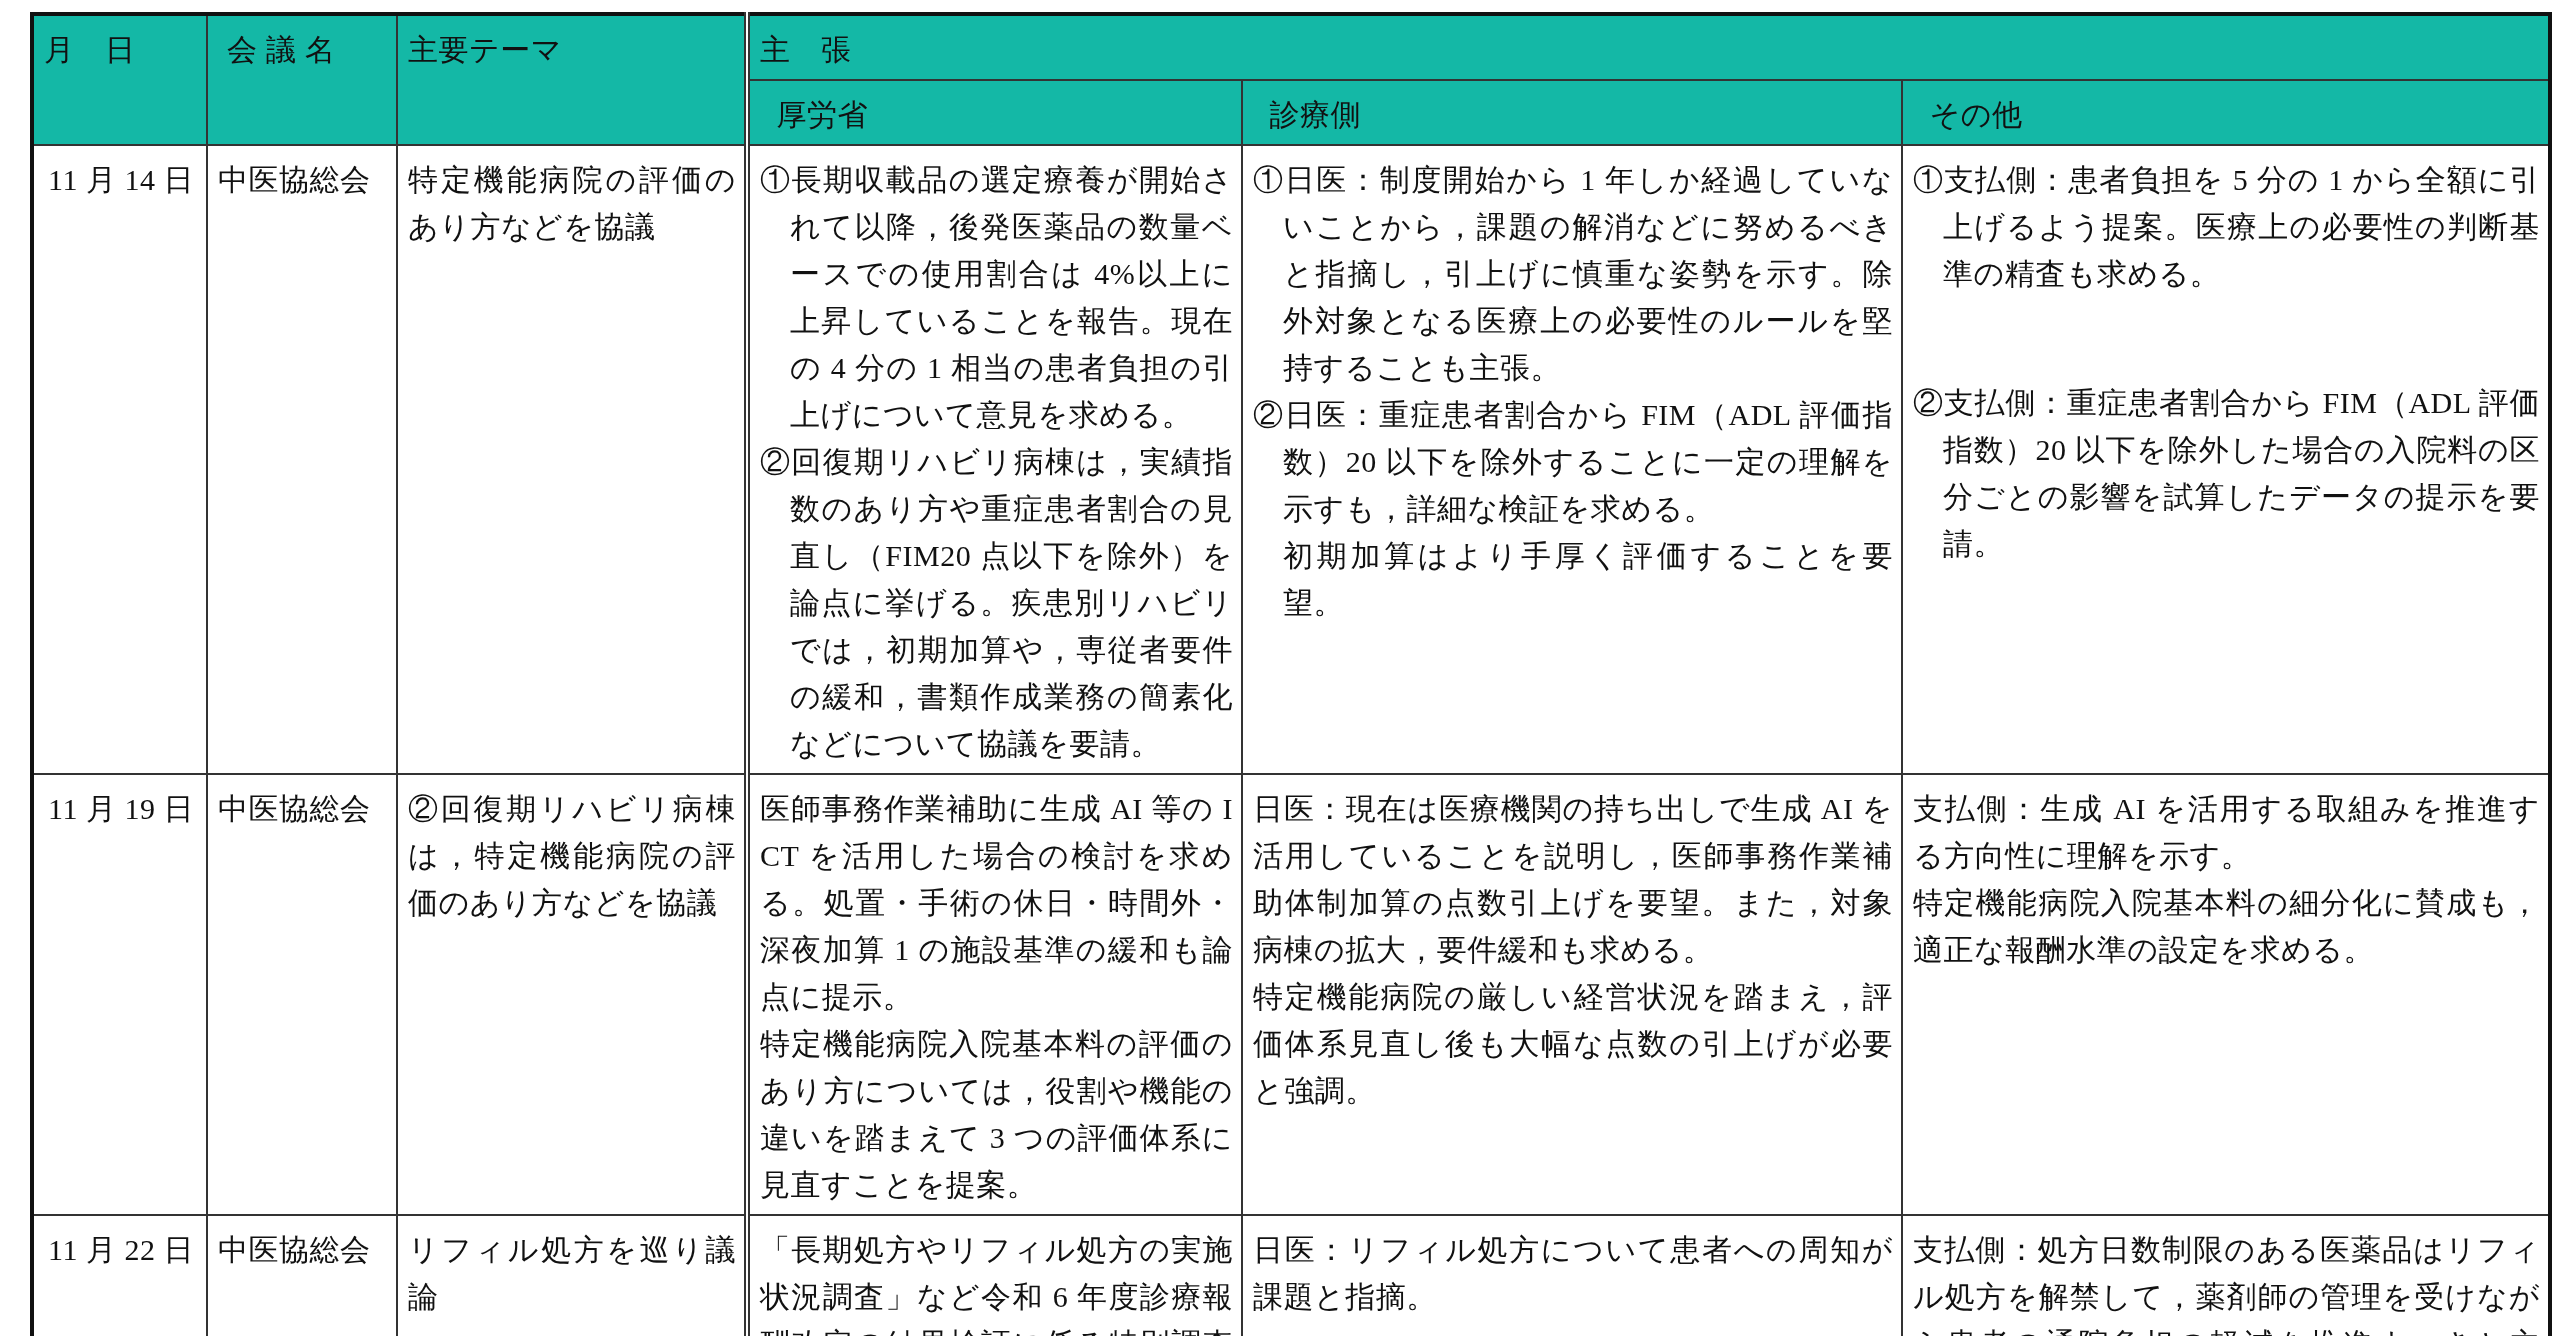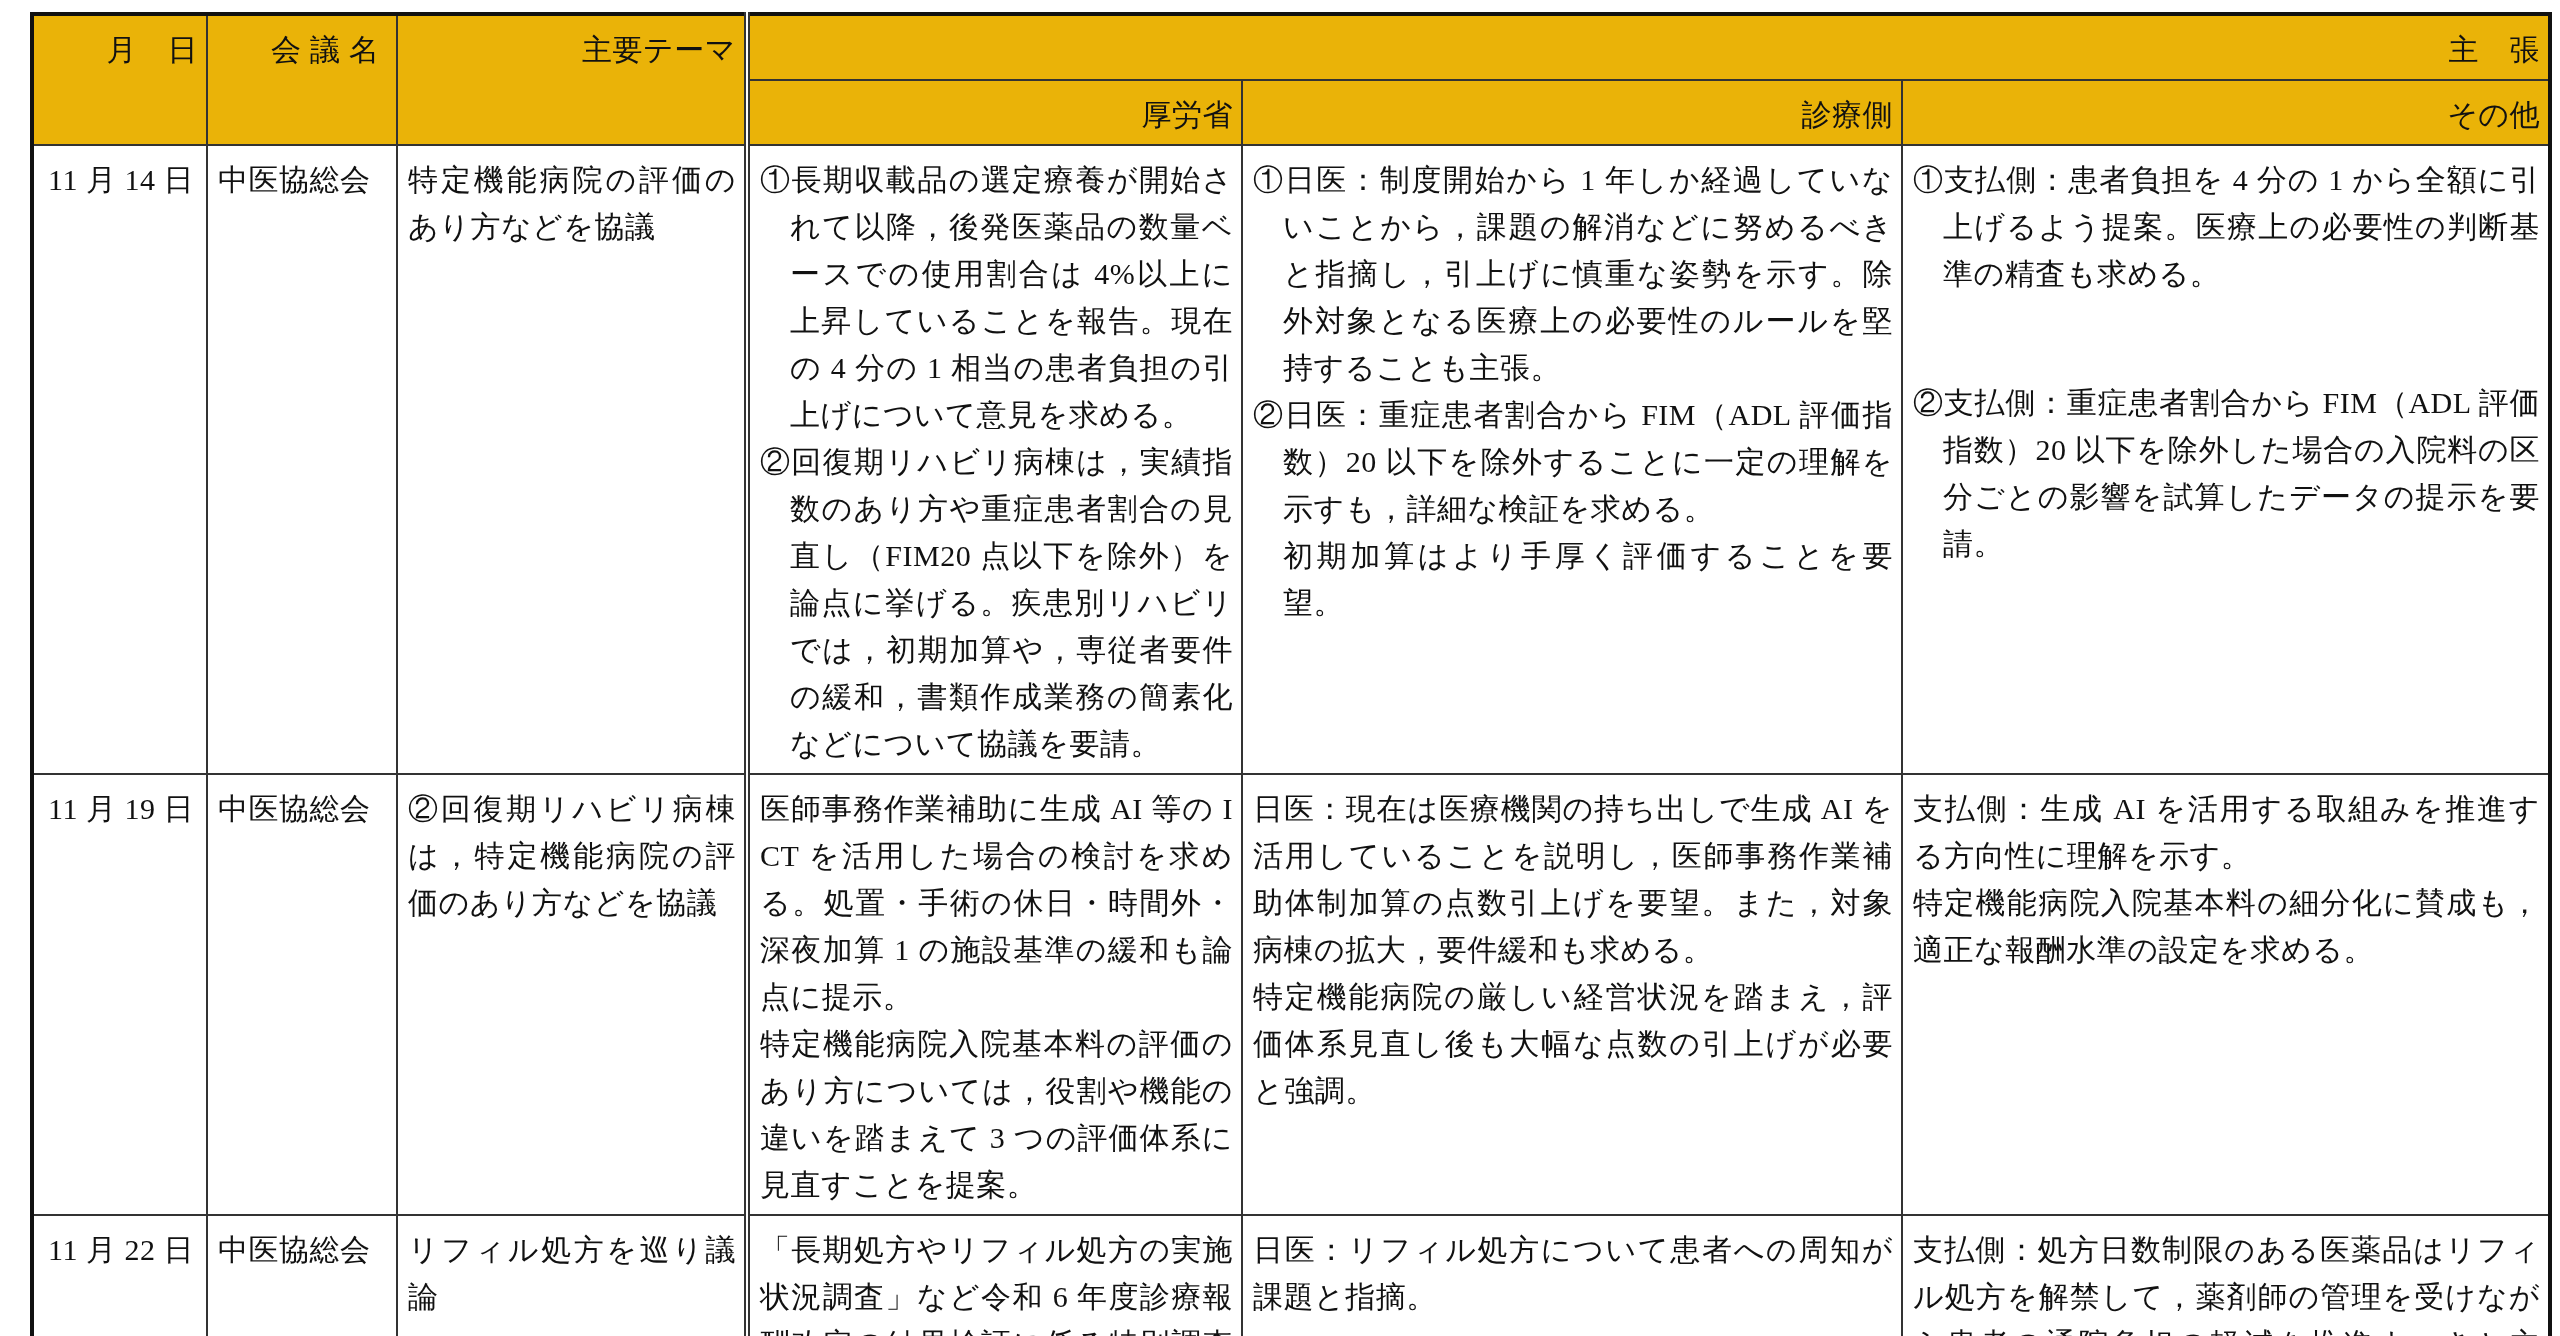--- a/index.html
+++ b/index.html
@@ -26,24 +26,24 @@
     letter-spacing:0.5px;
     font-weight:normal;
     overflow:hidden;
   }
   table.meet{ border:4px solid #111; }
   
   .dbl{ border-left:6px double #333 !important; }
 
   
   th.hdr{
-    background:#eab308;
+    background:#14b8a6;
     font-family:"Liberation Sans","DejaVu Sans",sans-serif;
     font-size:31px;
-    text-align:right;
+    text-align:left;
     vertical-align:middle;
     padding:4px 2px;
   }
   th.sp{ letter-spacing:0.55em; text-indent:0.55em; }
 
   
   td.c-date{ text-align:center; white-space:nowrap; }
   td.c-meeting{ white-space:nowrap; }
   td.c-theme{ text-align:justify; }
   td.c-mhlw{ line-height:45px; }
@@ -94,21 +94,21 @@
       <td class="c-mhlw dbl">
         <p class="para hang">①長期収載品の選定療養が開始されて以降，後発医薬品の数量ベースでの使用割合は 4%以上に上昇していることを報告。現在の 4 分の 1 相当の患者負担の引上げについて意見を求める。</p>
         <p class="para hang">②回復期リハビリ病棟は，実績指数のあり方や重症患者割合の見直し（FIM20 点以下を除外）を論点に挙げる。疾患別リハビリでは，初期加算や，専従者要件の緩和，書類作成業務の簡素化などについて協議を要請。</p>
       </td>
       <td class="c-med">
         <p class="para hang">①日医：制度開始から 1 年しか経過していないことから，課題の解消などに努めるべきと指摘し，引上げに慎重な姿勢を示す。除外対象となる医療上の必要性のルールを堅持することも主張。</p>
         <p class="para hang gap-md">②日医：重症患者割合から FIM（ADL 評価指数）20 以下を除外することに一定の理解を示すも，詳細な検証を求める。
 初期加算はより手厚く評価することを要望。</p>
       </td>
       <td class="c-other">
-        <p class="para hang">①支払側：患者負担を 4 分の 1 から全額に引上げるよう提案。医療上の必要性の判断基準の精査も求める。</p>
+        <p class="para hang">①支払側：患者負担を 5 分の 1 から全額に引上げるよう提案。医療上の必要性の判断基準の精査も求める。</p>
         <p class="para hang gap-lg">②支払側：重症患者割合から FIM（ADL 評価指数）20 以下を除外した場合の入院料の区分ごとの影響を試算したデータの提示を要請。</p>
       </td>
     </tr>
 
     <tr style="height:413px">
       <td class="c-date">11 月 19 日</td>
       <td class="c-meeting">中医協総会</td>
       <td class="c-theme">②回復期リハビリ病棟は，特定機能病院の評価のあり方などを協議</td>
       <td class="c-mhlw dbl">
         <p class="para">医師事務作業補助に生成 AI 等の ICT を活用した場合の検討を求める。処置・手術の休日・時間外・深夜加算 1 の施設基準の緩和も論点に提示。</p>

